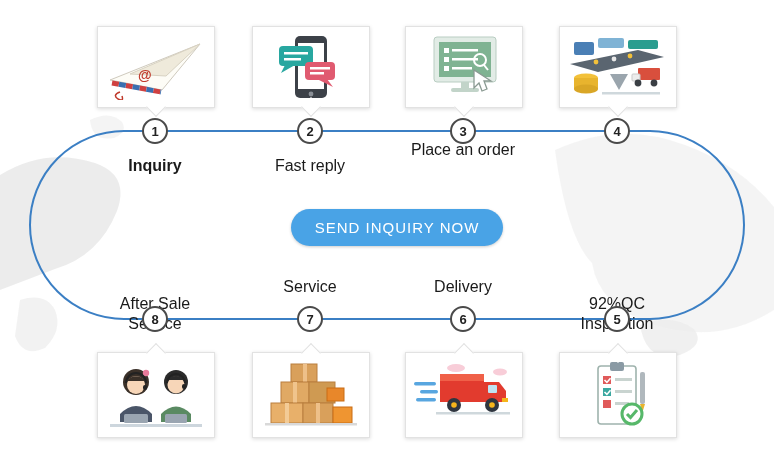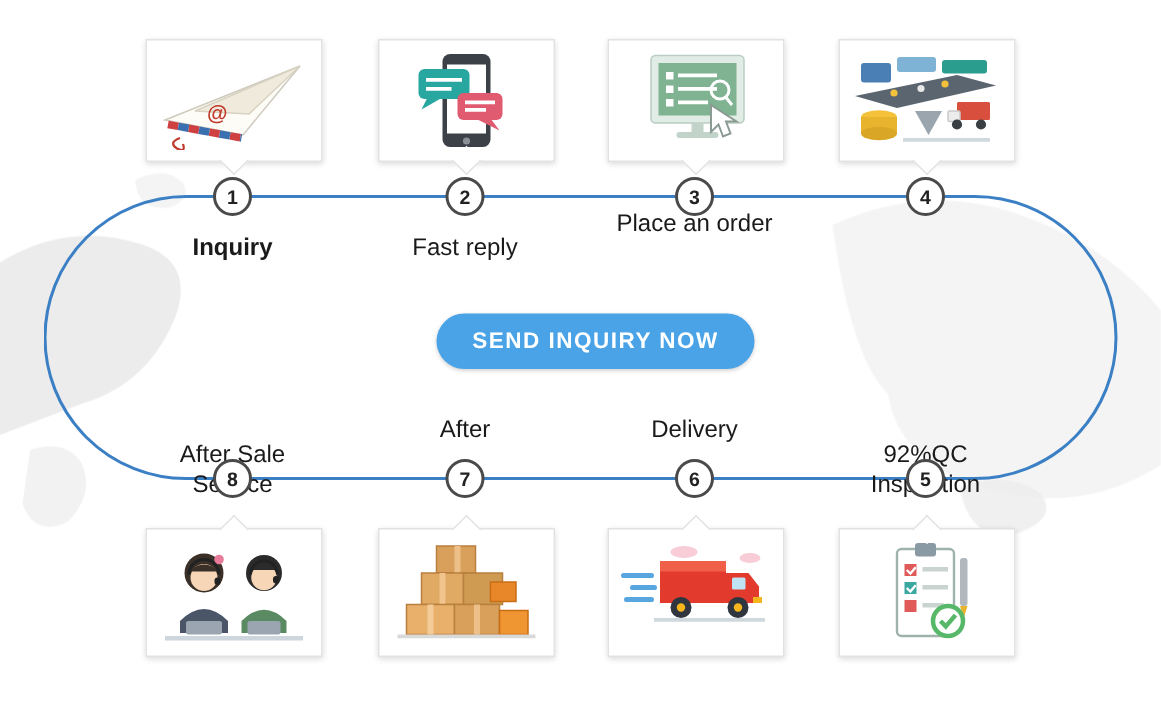--- a/index.html
+++ b/index.html
@@ -25,21 +25,21 @@
     position:absolute;width:22px;height:22px;border-radius:50%;background:#fff;
     border:2px solid #4a4a4a;color:#222;font-size:13px;font-weight:bold;
     display:flex;align-items:center;justify-content:center;z-index:3;
   }
   .lbl{position:absolute;width:150px;text-align:center;font-size:16px;color:#1a1a1a;line-height:1.25;}
   .lbl.bold{font-weight:bold;}
   .lbl.narrow{width:120px;margin-top:34px;}
   .cta{
     position:absolute;left:291px;top:209px;width:212px;height:37px;border:none;border-radius:19px;
     background:#49a3e6;color:#fff;font-family:"Liberation Sans",sans-serif;font-size:15px;
-    font-weight:bold;letter-spacing:1px;cursor:pointer;box-shadow:0 1px 3px rgba(0,0,0,.2);z-index:4;
+    font-weight:normal;letter-spacing:1px;cursor:pointer;box-shadow:0 1px 3px rgba(0,0,0,.2);z-index:4;
   }
   svg{display:block;}
 </style>
 </head>
 <body>
 
 <div class="canvas">
 
   <svg class="map" viewBox="0 0 774 467">
     <g fill="#e8e8e8" opacity="0.8">
@@ -128,21 +128,21 @@
   <div class="num" style="left:450px;top:118px">3</div>
   <div class="num" style="left:604px;top:118px">4</div>
 
   <div class="lbl bold" style="left:80px;top:156px">Inquiry</div>
   <div class="lbl" style="left:235px;top:156px">Fast reply</div>
   <div class="lbl" style="left:388px;top:140px">Place an order</div>
 
   <button class="cta">SEND INQUIRY NOW</button>
 
   <div class="lbl narrow" style="left:95px;top:260px">After Sale Service</div>
-  <div class="lbl" style="left:235px;top:277px">After</div>
+  <div class="lbl" style="left:235px;top:277px">Service</div>
   <div class="lbl" style="left:388px;top:277px">Delivery</div>
   <div class="lbl narrow" style="left:557px;top:260px">92%QC Inspection</div>
 
   <div class="num" style="left:142px;top:306px">8</div>
   <div class="num" style="left:297px;top:306px">7</div>
   <div class="num" style="left:450px;top:306px">6</div>
   <div class="num" style="left:604px;top:306px">5</div>
 
   <div class="icon-box bottom" style="left:97px">
     <svg width="104" height="70" viewBox="0 0 104 70">

